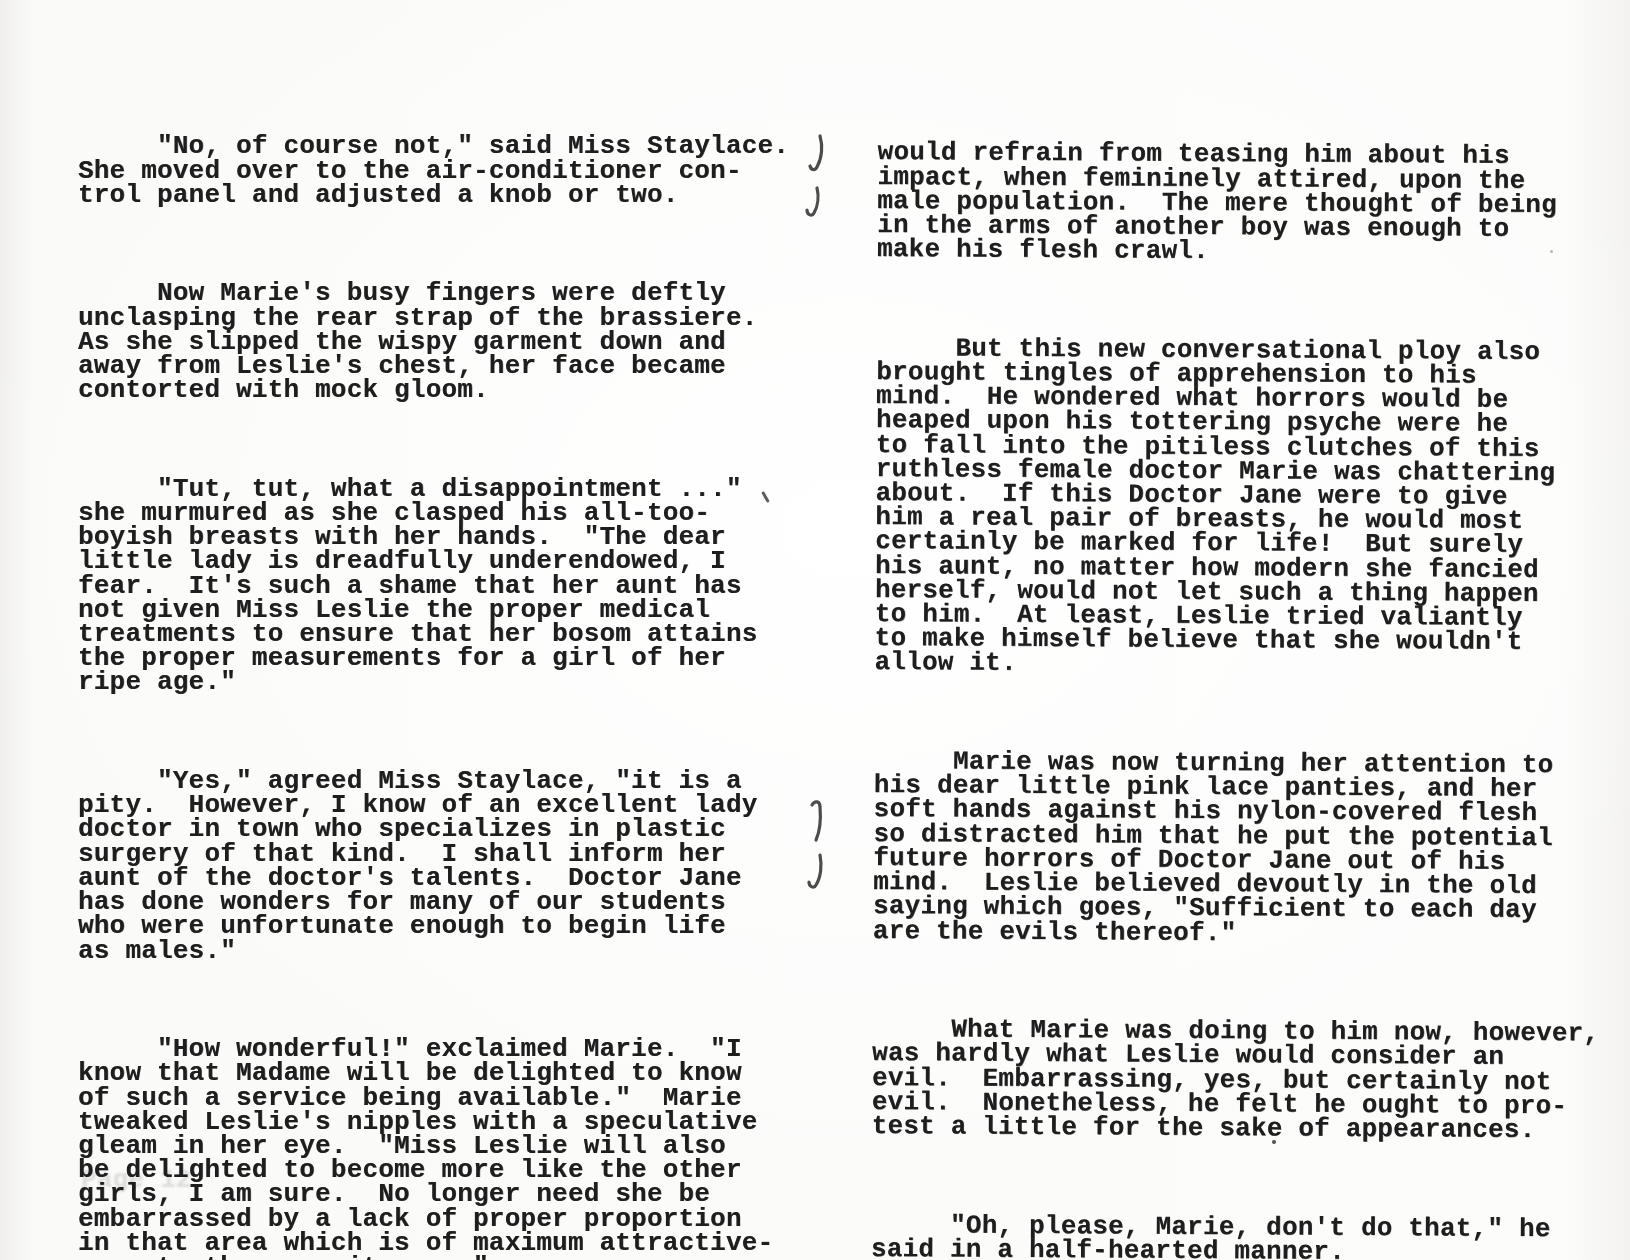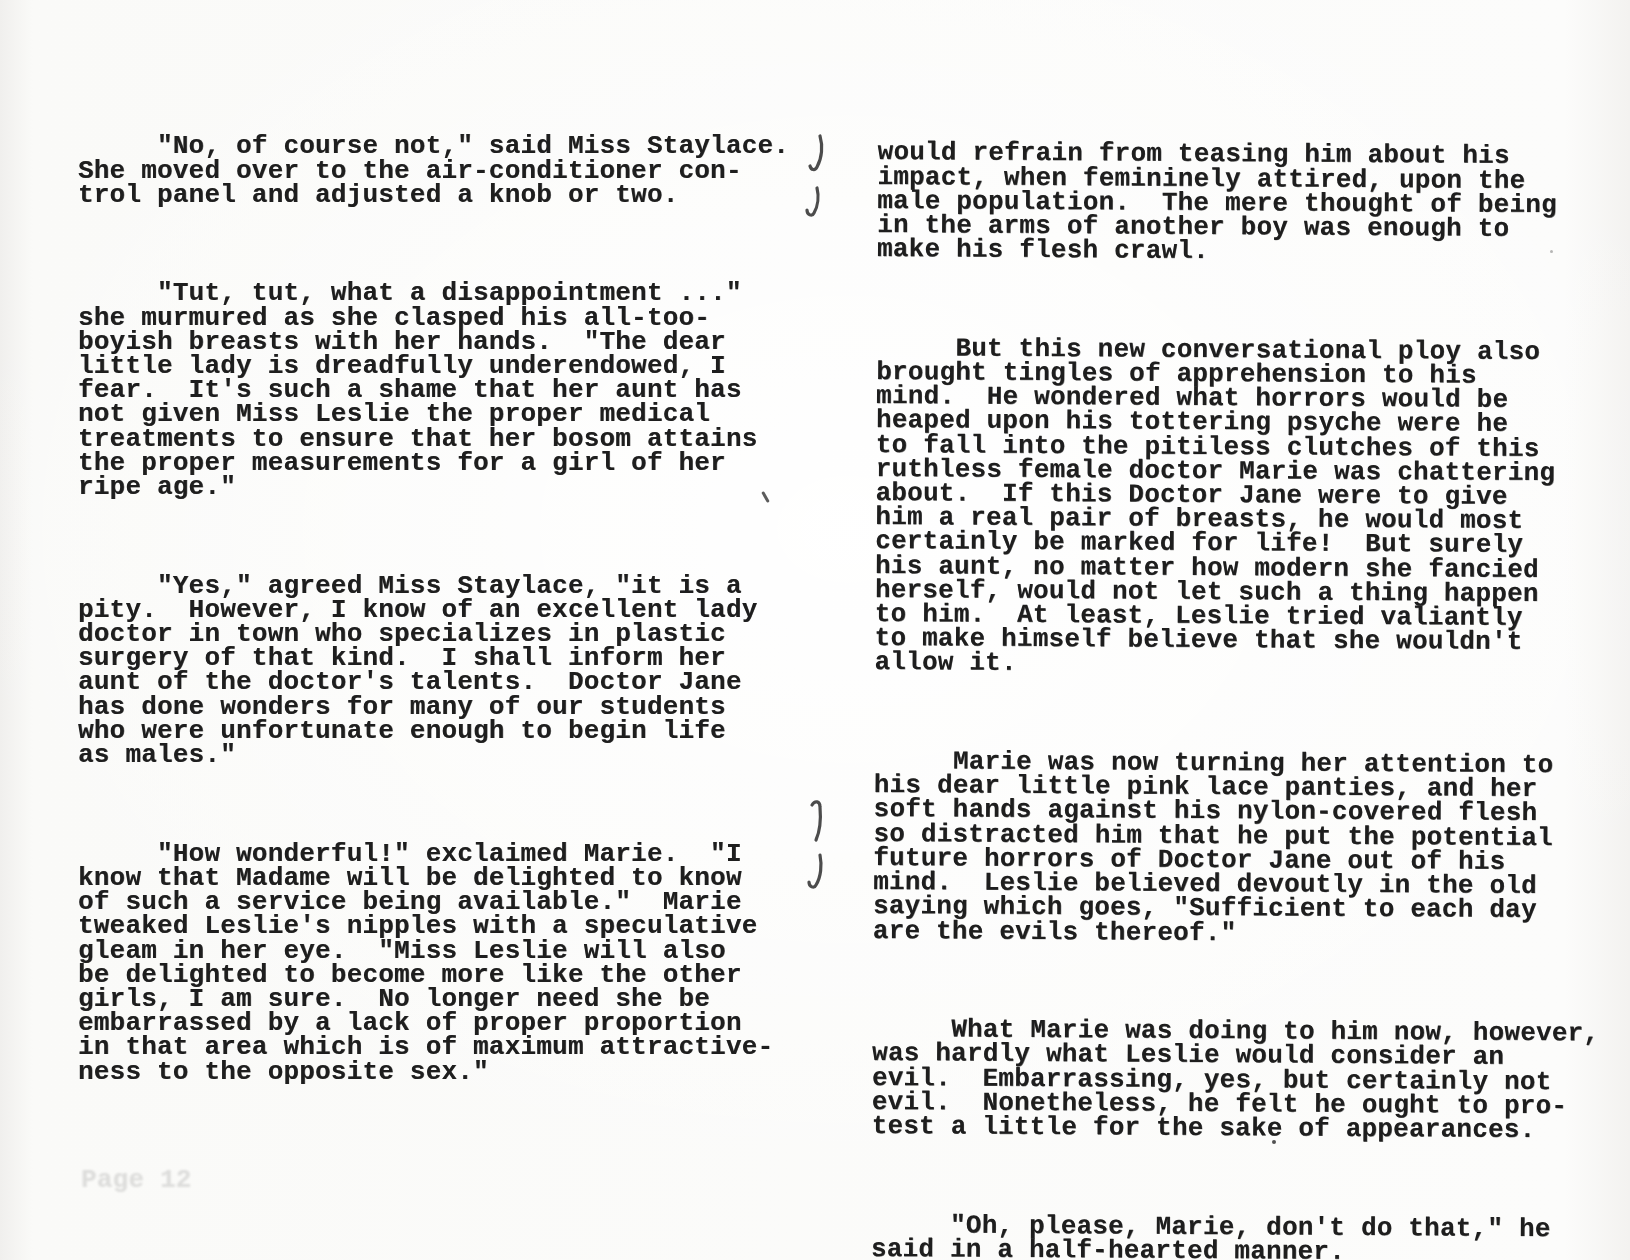--- a/index.html
+++ b/index.html
@@ -37,20 +37,25 @@
 </style>
 </head>
 <body>
 
 <div>
 
   <section class="page page-left">
     <div class="para">     "No, of course not," said Miss Staylace.
 She moved over to the air-conditioner con-
 trol panel and adjusted a knob or two.</div>
+    <div class="para">     Now Marie's busy fingers were deftly
+unclasping the rear strap of the brassiere.
+As she slipped the wispy garment down and
+away from Leslie's chest, her face became
+contorted with mock gloom.</div>
     <div class="para">     "Tut, tut, what a disappointment ..."
 she murmured as she clasped his all-too-
 boyish breasts with her hands.  "The dear
 little lady is dreadfully underendowed, I
 fear.  It's such a shame that her aunt has
 not given Miss Leslie the proper medical
 treatments to ensure that her bosom attains
 the proper measurements for a girl of her
 ripe age."</div>
     <div class="para">     "Yes," agreed Miss Staylace, "it is a

